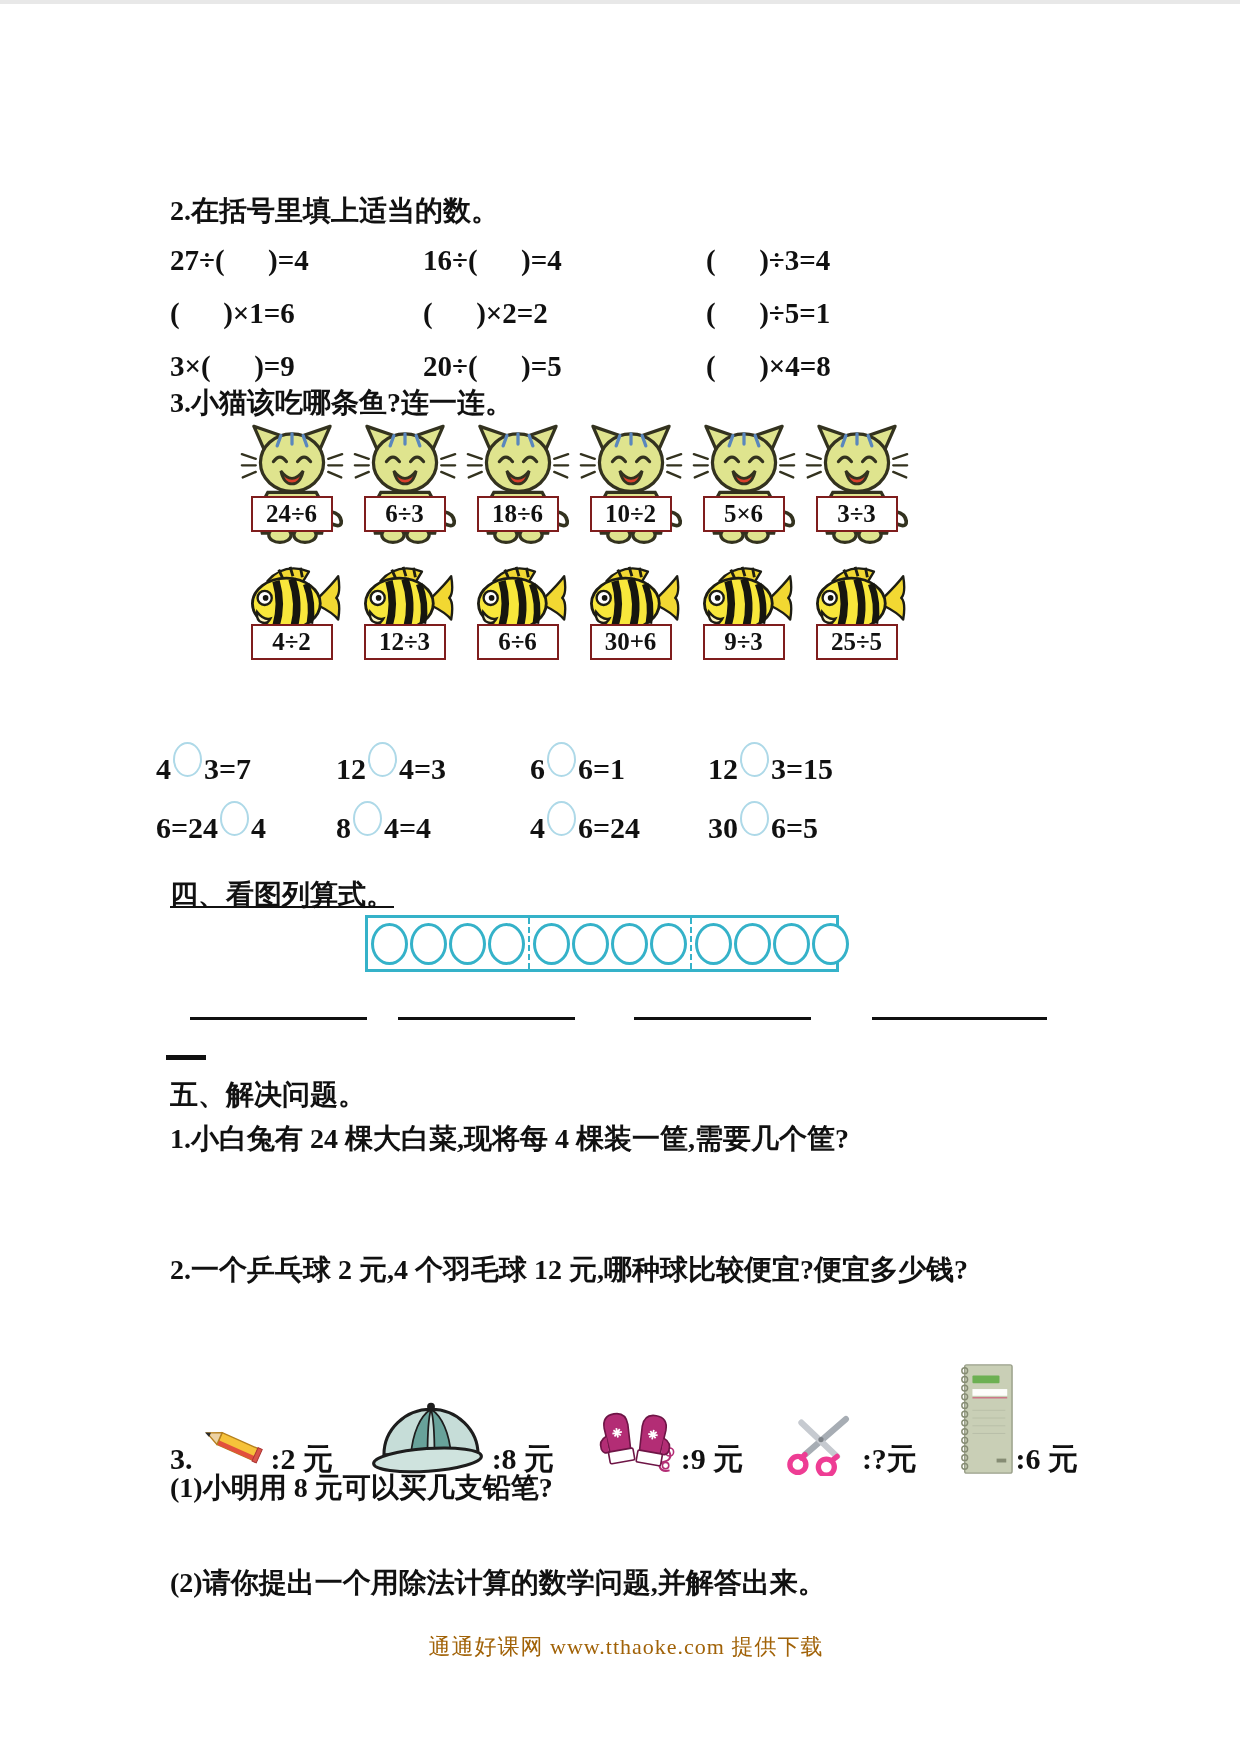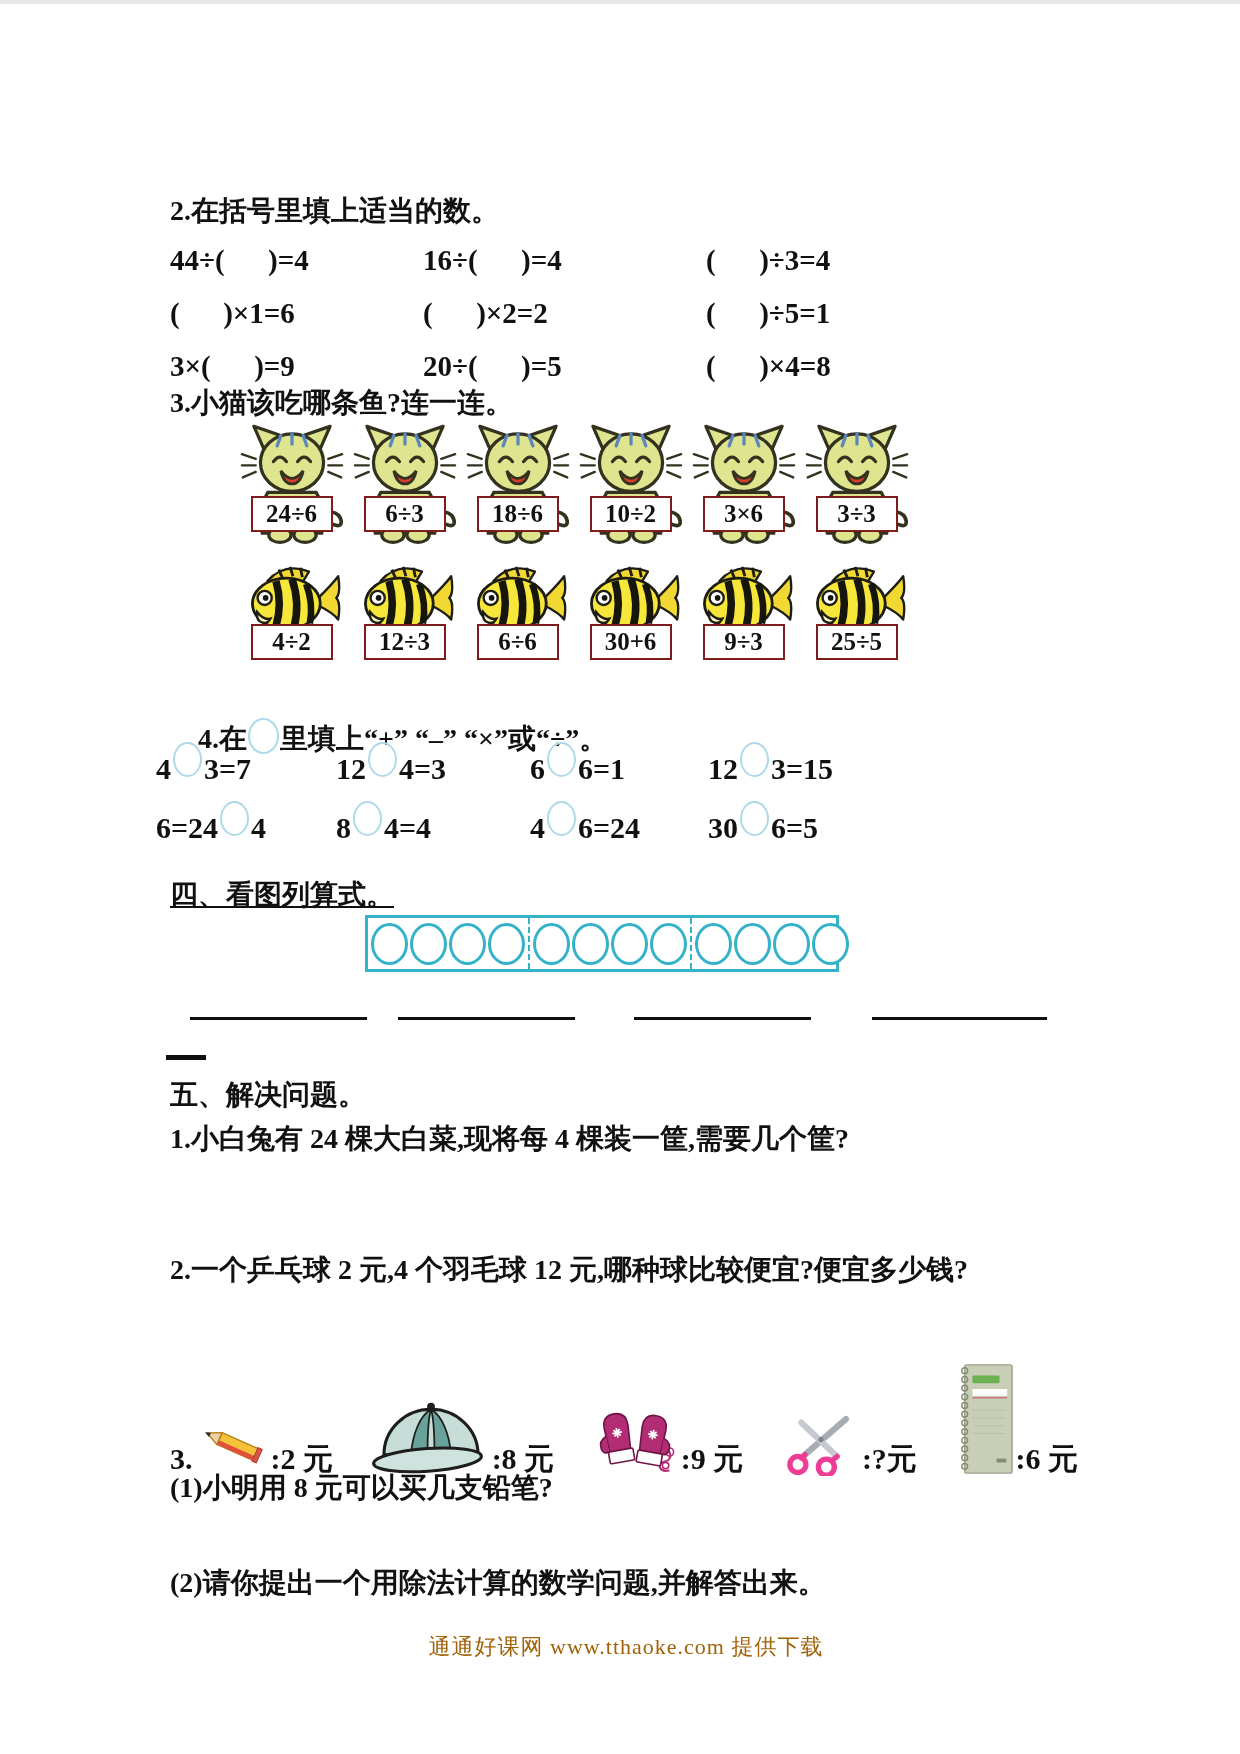--- a/index.html
+++ b/index.html
@@ -55,21 +55,21 @@
 </style>
 </head>
 <body>
 
 <div class="page">
 
   <div class="abs title" style="left:170px;top:188px;">2.在括号里填上适当的数。</div>
 
   <div class="abs eq3-grid" style="left:170px;top:234px;width:905px;">
 
-      <span>44÷(      )=4</span>
+      <span>27÷(      )=4</span>
 
       <span>16÷(      )=4</span>
 
       <span>(      )÷3=4</span>
 
       <span>(      )×1=6</span>
 
       <span>(      )×2=2</span>
 
       <span>(      )÷5=1</span>
@@ -160,21 +160,21 @@
           <path d="M26,30 L15,5 L47,16 Z" fill="#dfe48e" stroke="#33321f" stroke-width="3.5" stroke-linejoin="round"></path>
           <path d="M86,30 L97,5 L65,16 Z" fill="#dfe48e" stroke="#33321f" stroke-width="3.5" stroke-linejoin="round"></path>
           <ellipse cx="56" cy="44" rx="34" ry="31" fill="#dfe48e" stroke="#33321f" stroke-width="3.5"></ellipse>
           <path d="M44,15 l-4,11 M56,13 v11 M68,15 l4,11" stroke="#5a87bd" stroke-width="3.5" fill="none" stroke-linecap="round"></path>
           <path d="M36,43 q7,-10 14,0 M62,43 q7,-10 14,0" stroke="#33321f" stroke-width="3.5" fill="none" stroke-linecap="round"></path>
           <path d="M44,53 q12,16 24,0 q-3,14 -12,14 q-9,0 -12,-14 Z" fill="#d9402c" stroke="#33321f" stroke-width="3"></path>
           <path d="M17,40 l-15,-5 M17,47 h-15 M17,54 l-14,6 M95,40 l15,-5 M95,47 h15 M95,54 l14,6" stroke="#33321f" stroke-width="2.5" stroke-linecap="round"></path>
           <ellipse cx="43" cy="122" rx="12" ry="8" fill="#dfe48e" stroke="#33321f" stroke-width="3.5"></ellipse>
           <ellipse cx="70" cy="122" rx="12" ry="8" fill="#dfe48e" stroke="#33321f" stroke-width="3.5"></ellipse>
         </svg>
-        <div class="tag">3×6</div>
+        <div class="tag">5×6</div>
       </div>
 
       <div class="fig-cell">
         <svg class="cat-svg" width="104" height="126" viewBox="0 0 112 132">
           <path d="M88,104 q22,14 21,3 q-1,-8 -11,-10" fill="none" stroke="#33321f" stroke-width="4" stroke-linecap="round"></path>
           <path d="M30,76 q-12,20 -6,44 l64,0 q6,-24 -6,-44 Z" fill="#dfe48e" stroke="#33321f" stroke-width="3.5"></path>
           <path d="M26,30 L15,5 L47,16 Z" fill="#dfe48e" stroke="#33321f" stroke-width="3.5" stroke-linejoin="round"></path>
           <path d="M86,30 L97,5 L65,16 Z" fill="#dfe48e" stroke="#33321f" stroke-width="3.5" stroke-linejoin="round"></path>
           <ellipse cx="56" cy="44" rx="34" ry="31" fill="#dfe48e" stroke="#33321f" stroke-width="3.5"></ellipse>
           <path d="M44,15 l-4,11 M56,13 v11 M68,15 l4,11" stroke="#5a87bd" stroke-width="3.5" fill="none" stroke-linecap="round"></path>
@@ -292,23 +292,20 @@
           <path d="M67,29 q8,21 4,42" stroke="#16160f" stroke-width="7" fill="none"></path>
           <circle cx="23" cy="44" r="7.5" fill="#fff" stroke="#1d1d14" stroke-width="2.5"></circle>
           <circle cx="24" cy="44" r="3" fill="#16160f"></circle>
           <path d="M15,59 q7,9 14,7 q-3,6 -9,4 q-6,-2 -5,-11 Z" fill="#fdf6c0" stroke="#1d1d14" stroke-width="2.5"></path>
           <path d="M44,76 l6,8 9,-7" fill="#f2d832" stroke="#1d1d14" stroke-width="2.5" stroke-linejoin="round"></path>
         </svg>
         <div class="tag">25÷5</div>
       </div>
     </div>
 
-  <div class="abs title" style="left:170px;top:682px;">
-    <span>4.在</span><span class="title-circle"></span><span>里填上“+” “–” “×”或“÷”。</span>
-  </div>
 
   <div class="abs eq4-grid" style="left:156px;top:738px;width:905px;gap:12px;">
 
       <span><span>4</span><span class="op-circle"></span><span>3=7</span></span>
 
       <span><span>12</span><span class="op-circle"></span><span>4=3</span></span>
 
       <span><span>6</span><span class="op-circle"></span><span>6=1</span></span>
 
       <span><span>12</span><span class="op-circle"></span><span>3=15</span></span>

